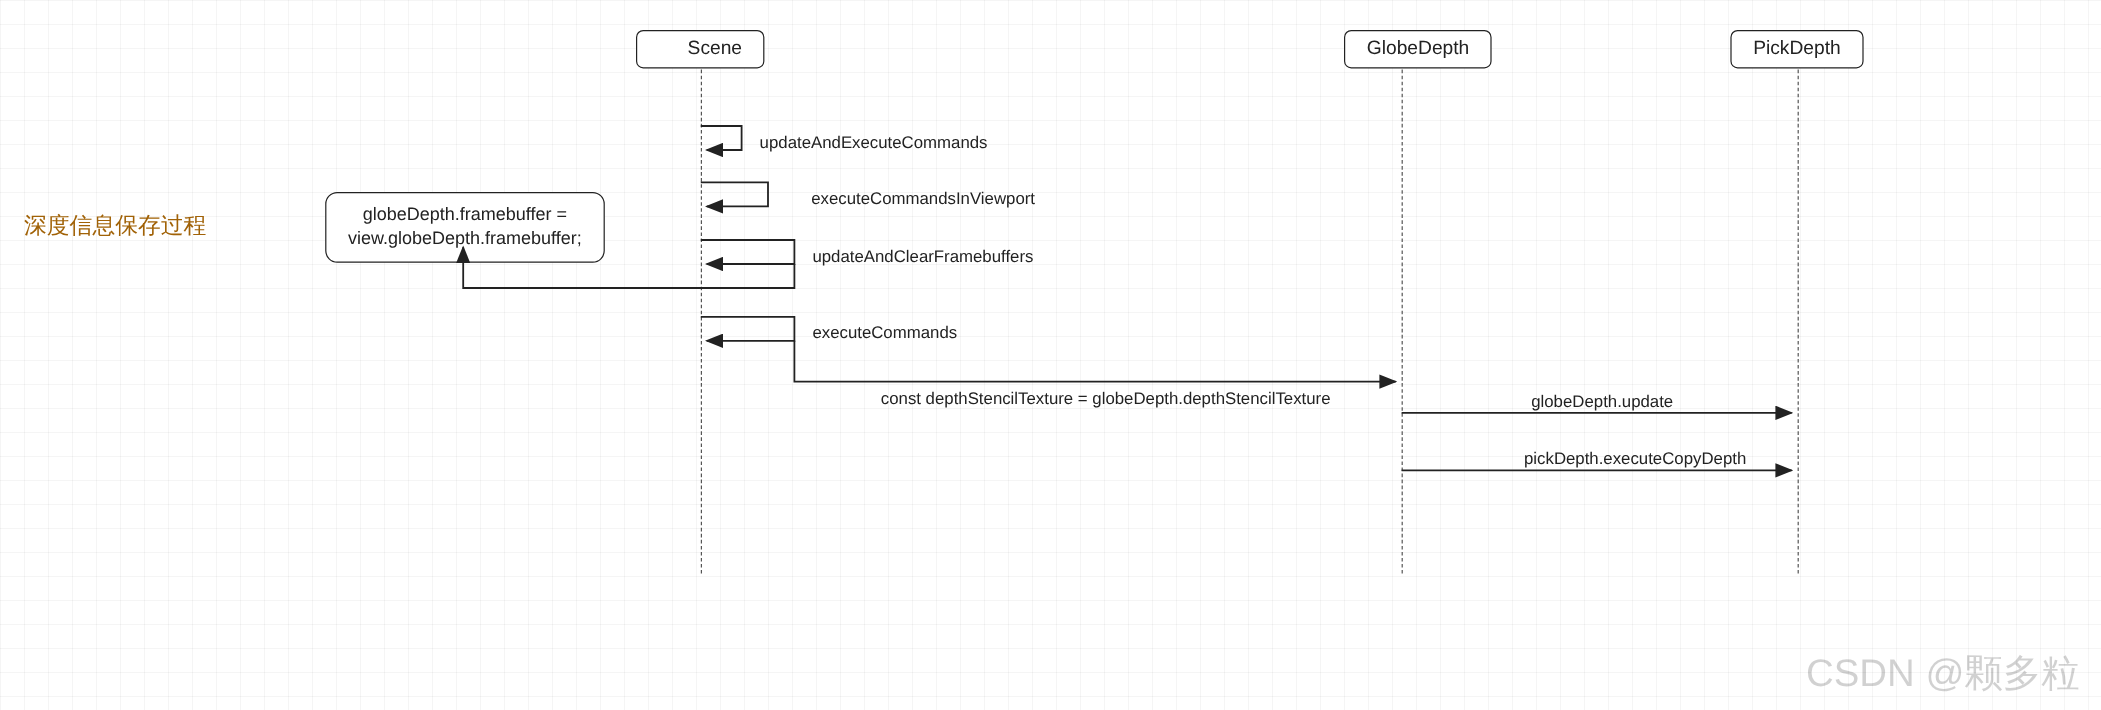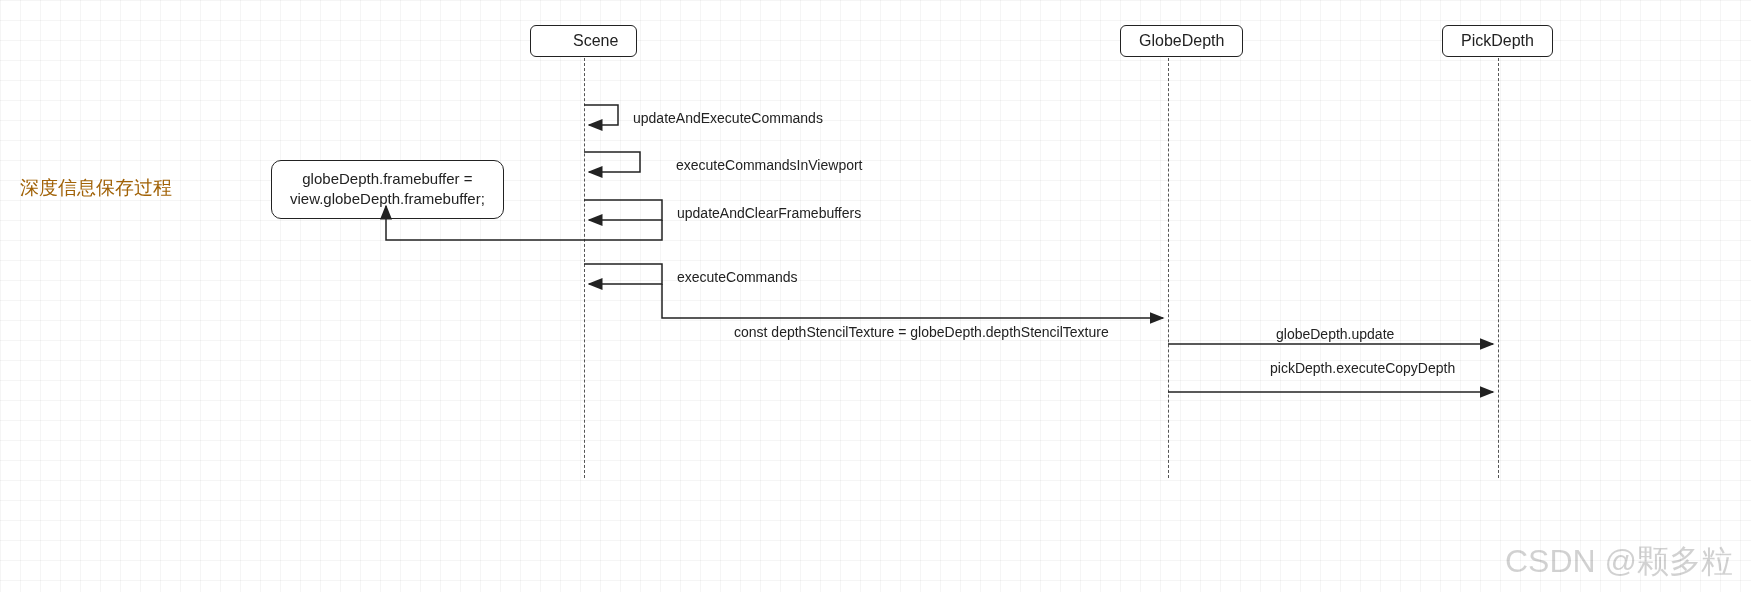--- a/index.html
+++ b/index.html
@@ -95,21 +95,21 @@
 <div class="msg-label" style="left:655px; top:157px;margin-left:21px;">executeCommandsInViewport</div>
 
 <div class="msg-label" style="left:677px; top:205px;">updateAndClearFramebuffers</div>
 
 <div class="msg-label" style="left:677px; top:269px;">executeCommands</div>
 
 <div class="msg-label" style="left:734px; top:300px;margin-top:24px;">const depthStencilTexture = globeDepth.depthStencilTexture</div>
 
 <div class="msg-label" style="left:1276px; top:326px;">globeDepth.update</div>
 
-<div class="msg-label" style="left:1240px; top:360px;padding-left:30px;">pickDepth.executeCopyDepth</div>
+<div class="msg-label" style="left:1240px; top:374px;padding-left:30px;">pickDepth.executeCopyDepth</div>
 
 <svg class="arrows">
   <defs>
     <marker id="arrow" markerWidth="10" markerHeight="8" refX="9" refY="4" orient="auto">
       <path d="M0,0 L10,4 L0,8 Z" fill="#222"></path>
     </marker>
   </defs>
 
   <path d="M584,105 L618,105 L618,125 L589,125" fill="none" stroke="#222" stroke-width="1.5" marker-end="url(#arrow)"></path>
 

